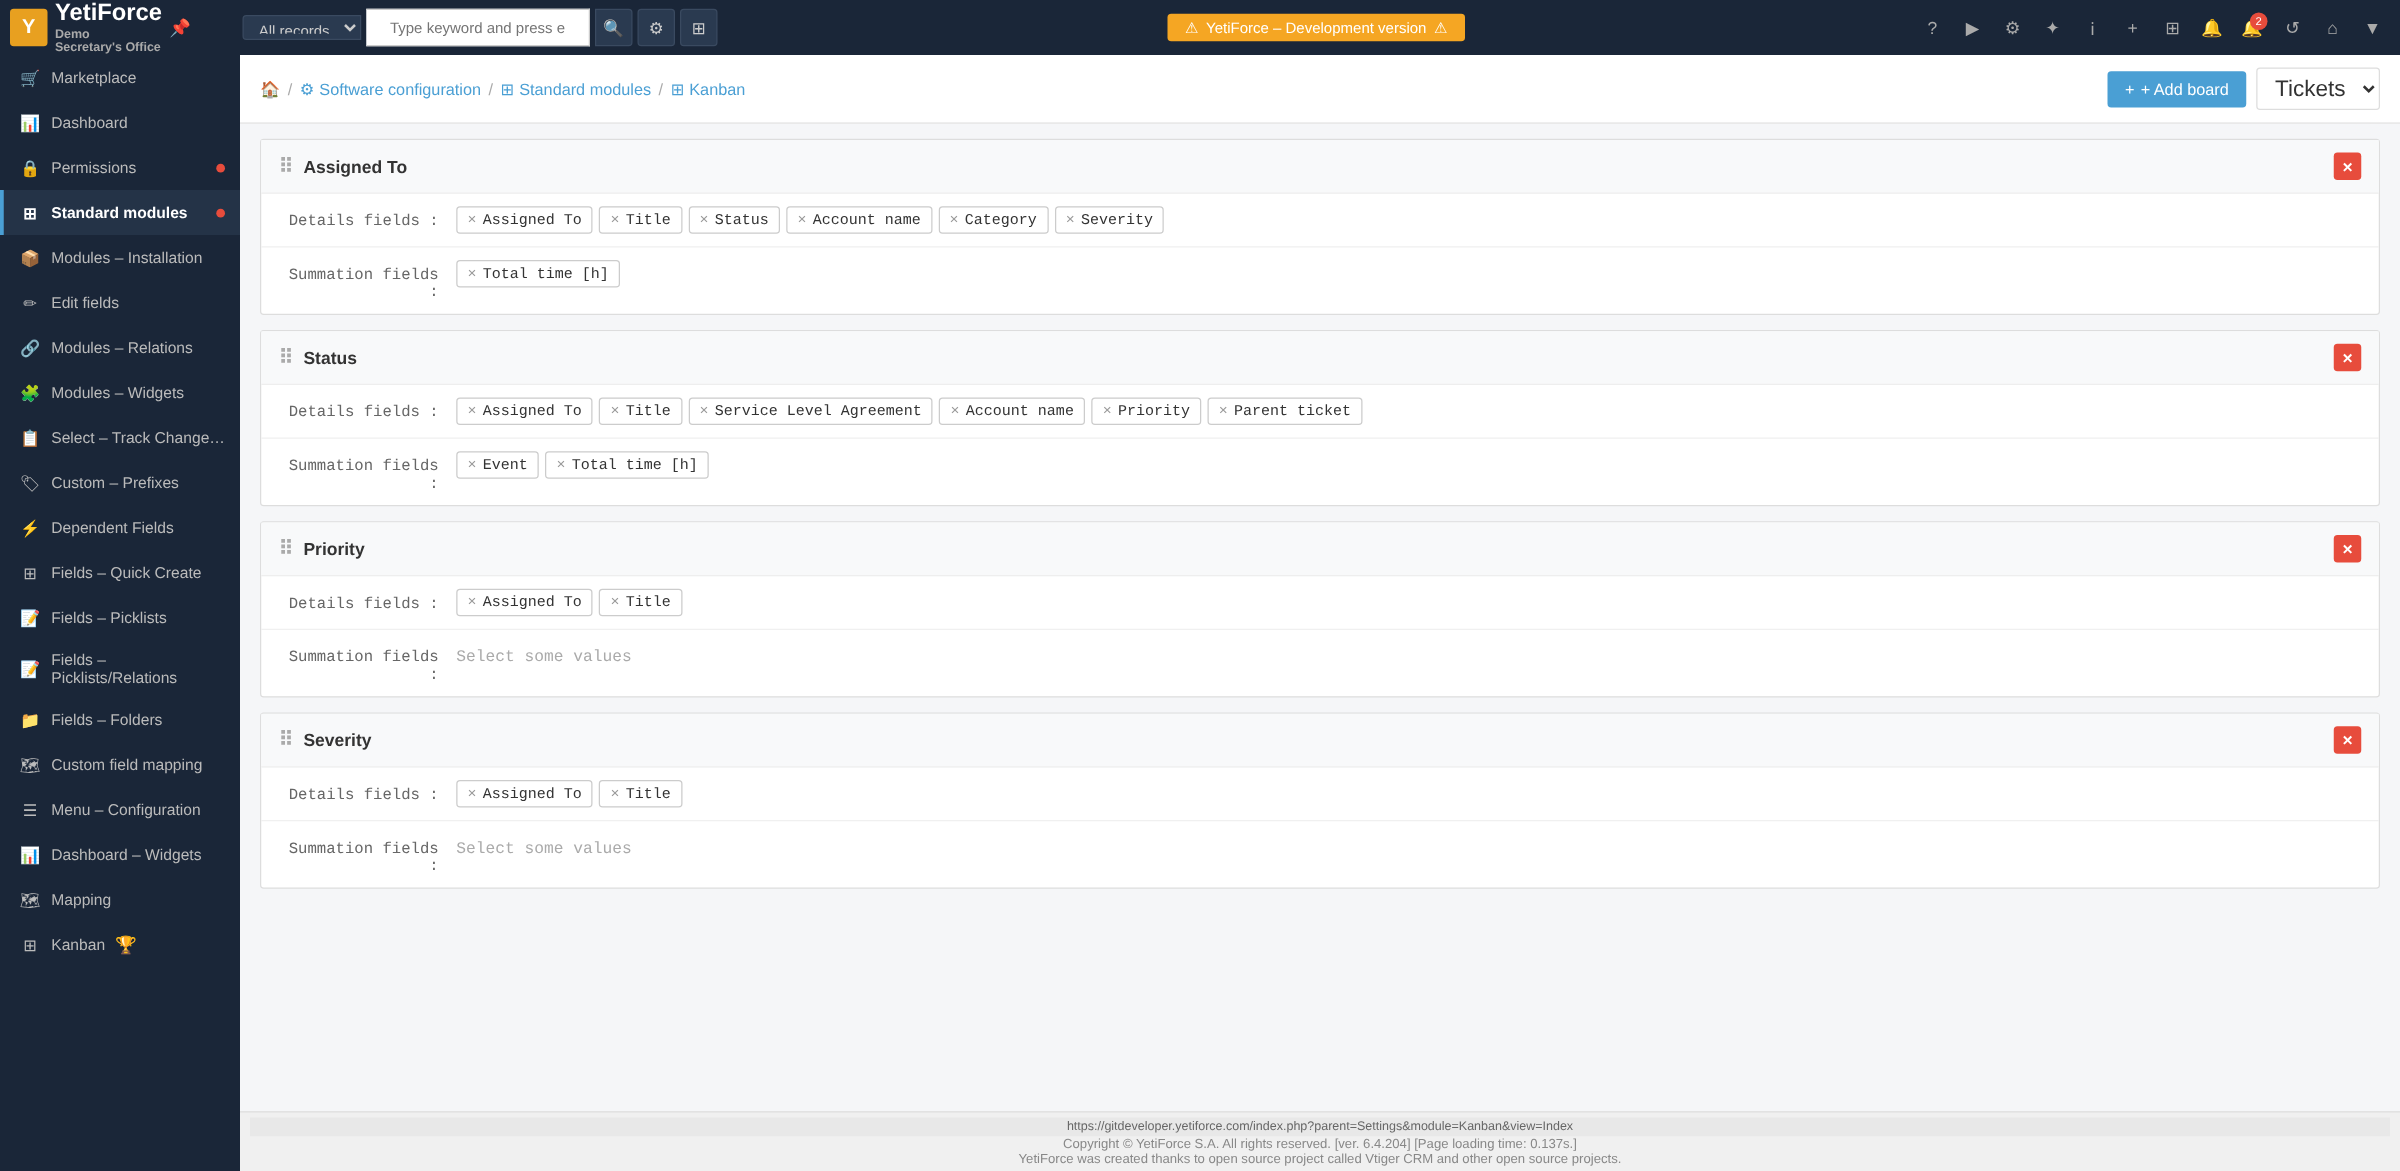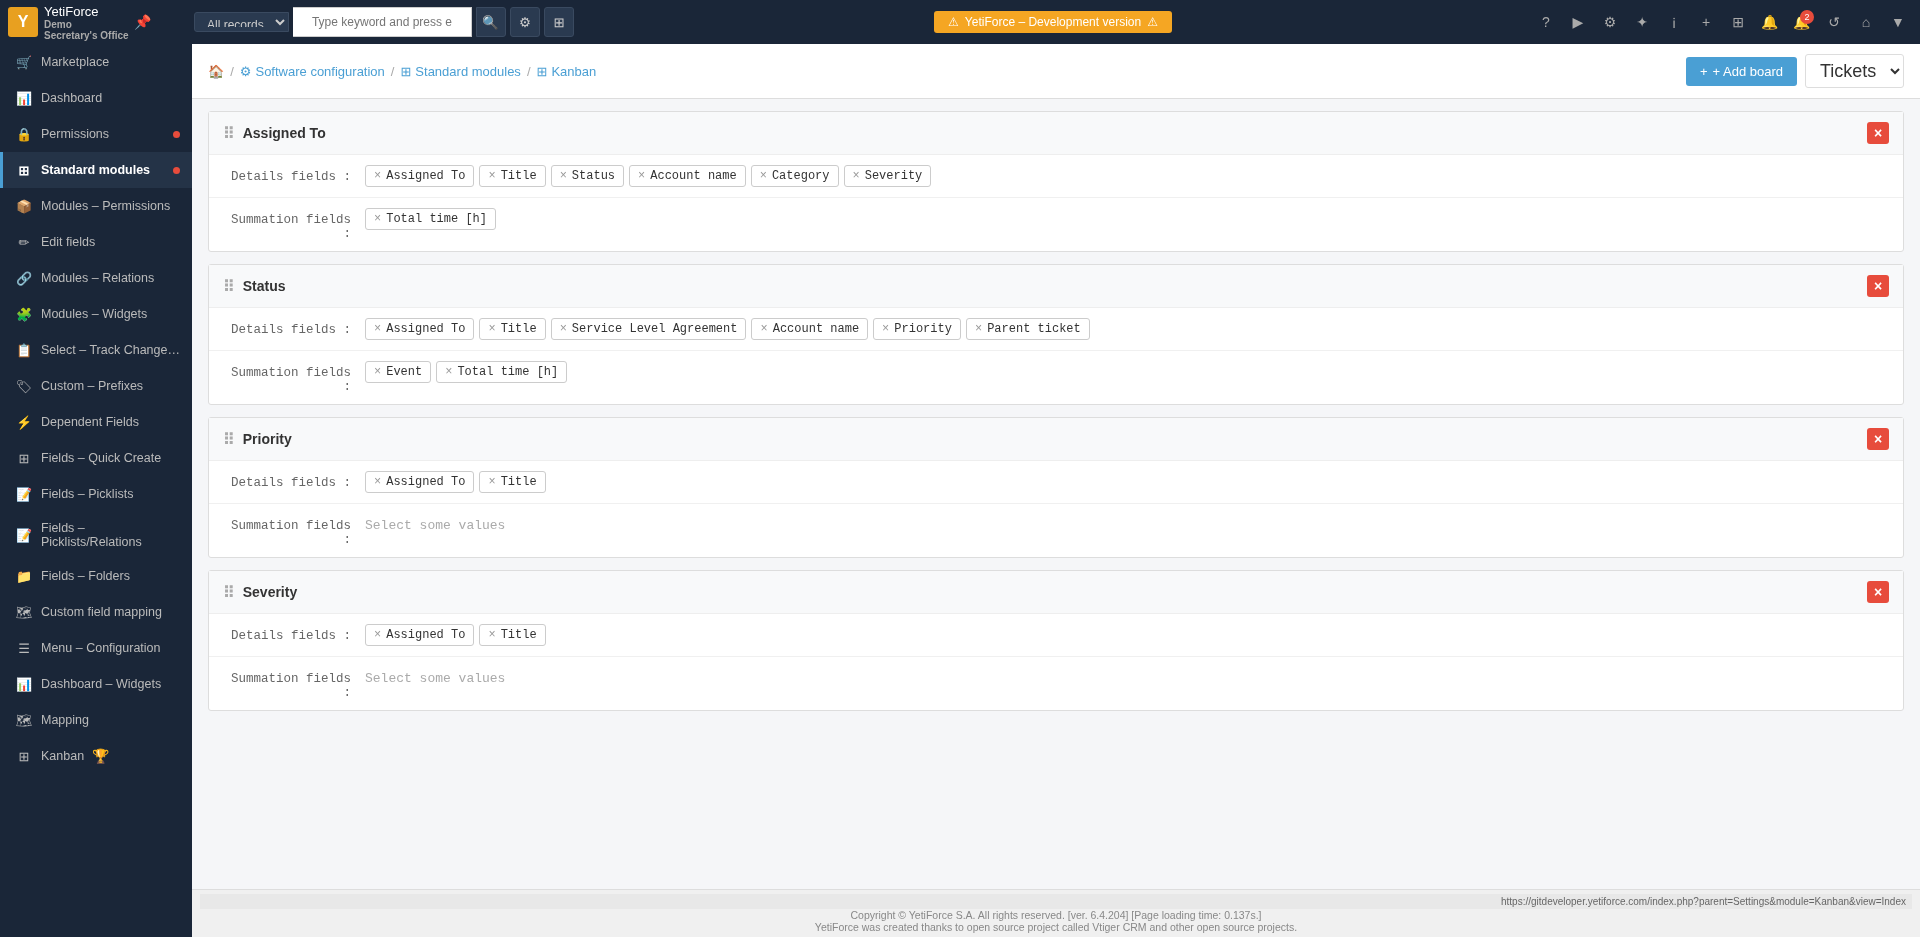--- a/index.html
+++ b/index.html
@@ -3,21 +3,21 @@
   <meta charset="utf-8">
   <style>
     * { box-sizing: border-box; margin: 0; padding: 0; }
     body { font-family: -apple-system, BlinkMacSystemFont, 'Segoe UI', sans-serif; font-size: 13px; background: #f0f0f0; display: flex; flex-direction: column; height: 100vh; overflow: hidden; }
 
     
     .topbar { background: #1a2638; height: 44px; display: flex; align-items: center; padding: 0 8px; gap: 6px; flex-shrink: 0; }
     .topbar-logo { display: flex; align-items: center; gap: 6px; color: #fff; font-weight: bold; font-size: 14px; min-width: 180px; }
     .topbar-logo-icon { width: 30px; height: 30px; background: #e8a020; border-radius: 3px; display: flex; align-items: center; justify-content: center; color: #fff; font-weight: bold; font-size: 16px; }
     .topbar-logo-text { display: flex; flex-direction: column; }
-    .topbar-logo-text .brand { font-size: 13px; font-weight: normal; color: #fff; }
+    .topbar-logo-text .brand { font-size: 19px; font-weight: bold; color: #fff; text-align: right; }
     .topbar-logo-text .sub { font-size: 10px; color: #aaa; }
     .topbar-pin { color: #aaa; font-size: 14px; cursor: pointer; }
     .search-area { display: flex; align-items: center; gap: 4px; flex: 1; max-width: 380px; }
     .search-select { background: #2a3a50; color: #ccc; border: 1px solid #3a4a60; border-radius: 3px 0 0 3px; padding: 4px 8px; height: 20px; font-size: 12px; }
     .search-input { background: #fff; border: 1px solid #ccc; border-left: none; padding: 4px 8px; height: 30px; font-size: 12px; flex: 1; outline: none; text-align: center; }
     .search-btn { background: #2a3a50; border: 1px solid #3a4a60; color: #ccc; height: 30px; width: 30px; display: flex; align-items: center; justify-content: center; cursor: pointer; border-radius: 0 3px 3px 0; }
     .topbar-center { flex: 1; display: flex; align-items: center; justify-content: center; }
     .dev-badge { background: #f5a623; color: #fff; padding: 4px 14px; border-radius: 3px; font-size: 12px; font-weight: 500; display: flex; align-items: center; gap: 6px; }
     .topbar-actions { display: flex; align-items: center; gap: 4px; }
     .topbar-icon-btn { color: #aaa; background: none; border: none; cursor: pointer; width: 28px; height: 28px; display: flex; align-items: center; justify-content: center; font-size: 14px; border-radius: 3px; }
@@ -60,21 +60,21 @@
     .kanban-fields-row { display: flex; align-items: flex-start; padding: 10px 16px; gap: 0; border-bottom: 1px solid #f0f0f0; font-family: Liberation Mono, monospace; }
     .kanban-fields-row:last-child { border-bottom: none; }
     .fields-label { width: 140px; color: #666; font-size: 12.5px; flex-shrink: 0; padding-top: 5px; text-align: right; padding-right: 14px; }
     .fields-tags { display: flex; flex-wrap: wrap; gap: 5px; flex: 1; align-items: center; }
     .field-tag { background: #fff; border: 1px solid #ccc; border-radius: 3px; padding: 3px 8px; font-size: 12px; color: #333; display: flex; align-items: center; gap: 5px; cursor: default; }
     .field-tag .tag-x { color: #999; cursor: pointer; font-size: 12px; }
     .select-placeholder { color: #aaa; font-size: 13px; padding: 4px 0; }
 
     
     .footer { background: #f0f0f0; border-top: 1px solid #ddd; padding: 4px 8px; text-align: center; font-size: 10.5px; color: #888; flex-shrink: 0; }
-    .footer-url { background: #e8e8e8; color: #666; padding: 2px 6px; font-size: 10px; text-align: right; }
+    .footer-url { background: #e8e8e8; color: #666; padding: 2px 6px; font-size: 10px; text-align: center; }
   </style>
 </head>
 <body>
 
 <div class="topbar">
   <div class="topbar-logo">
     <div class="topbar-logo-icon">
       <span>Y</span>
     </div>
     <div class="topbar-logo-text">
@@ -140,21 +140,21 @@
 
   </div>
       <div class="sidebar-item active">
     <span class="sidebar-icon">⊞</span>
     <span>Standard modules</span>
     <span class="sidebar-dot"></span>
 
   </div>
       <div class="sidebar-item">
     <span class="sidebar-icon">📦</span>
-    <span>Modules – Permissions</span>
+    <span>Modules – Installation</span>
 
   </div>
       <div class="sidebar-item">
     <span class="sidebar-icon">✏</span>
     <span>Edit fields</span>
 
   </div>
       <div class="sidebar-item">
     <span class="sidebar-icon">🔗</span>
     <span>Modules – Relations</span>

